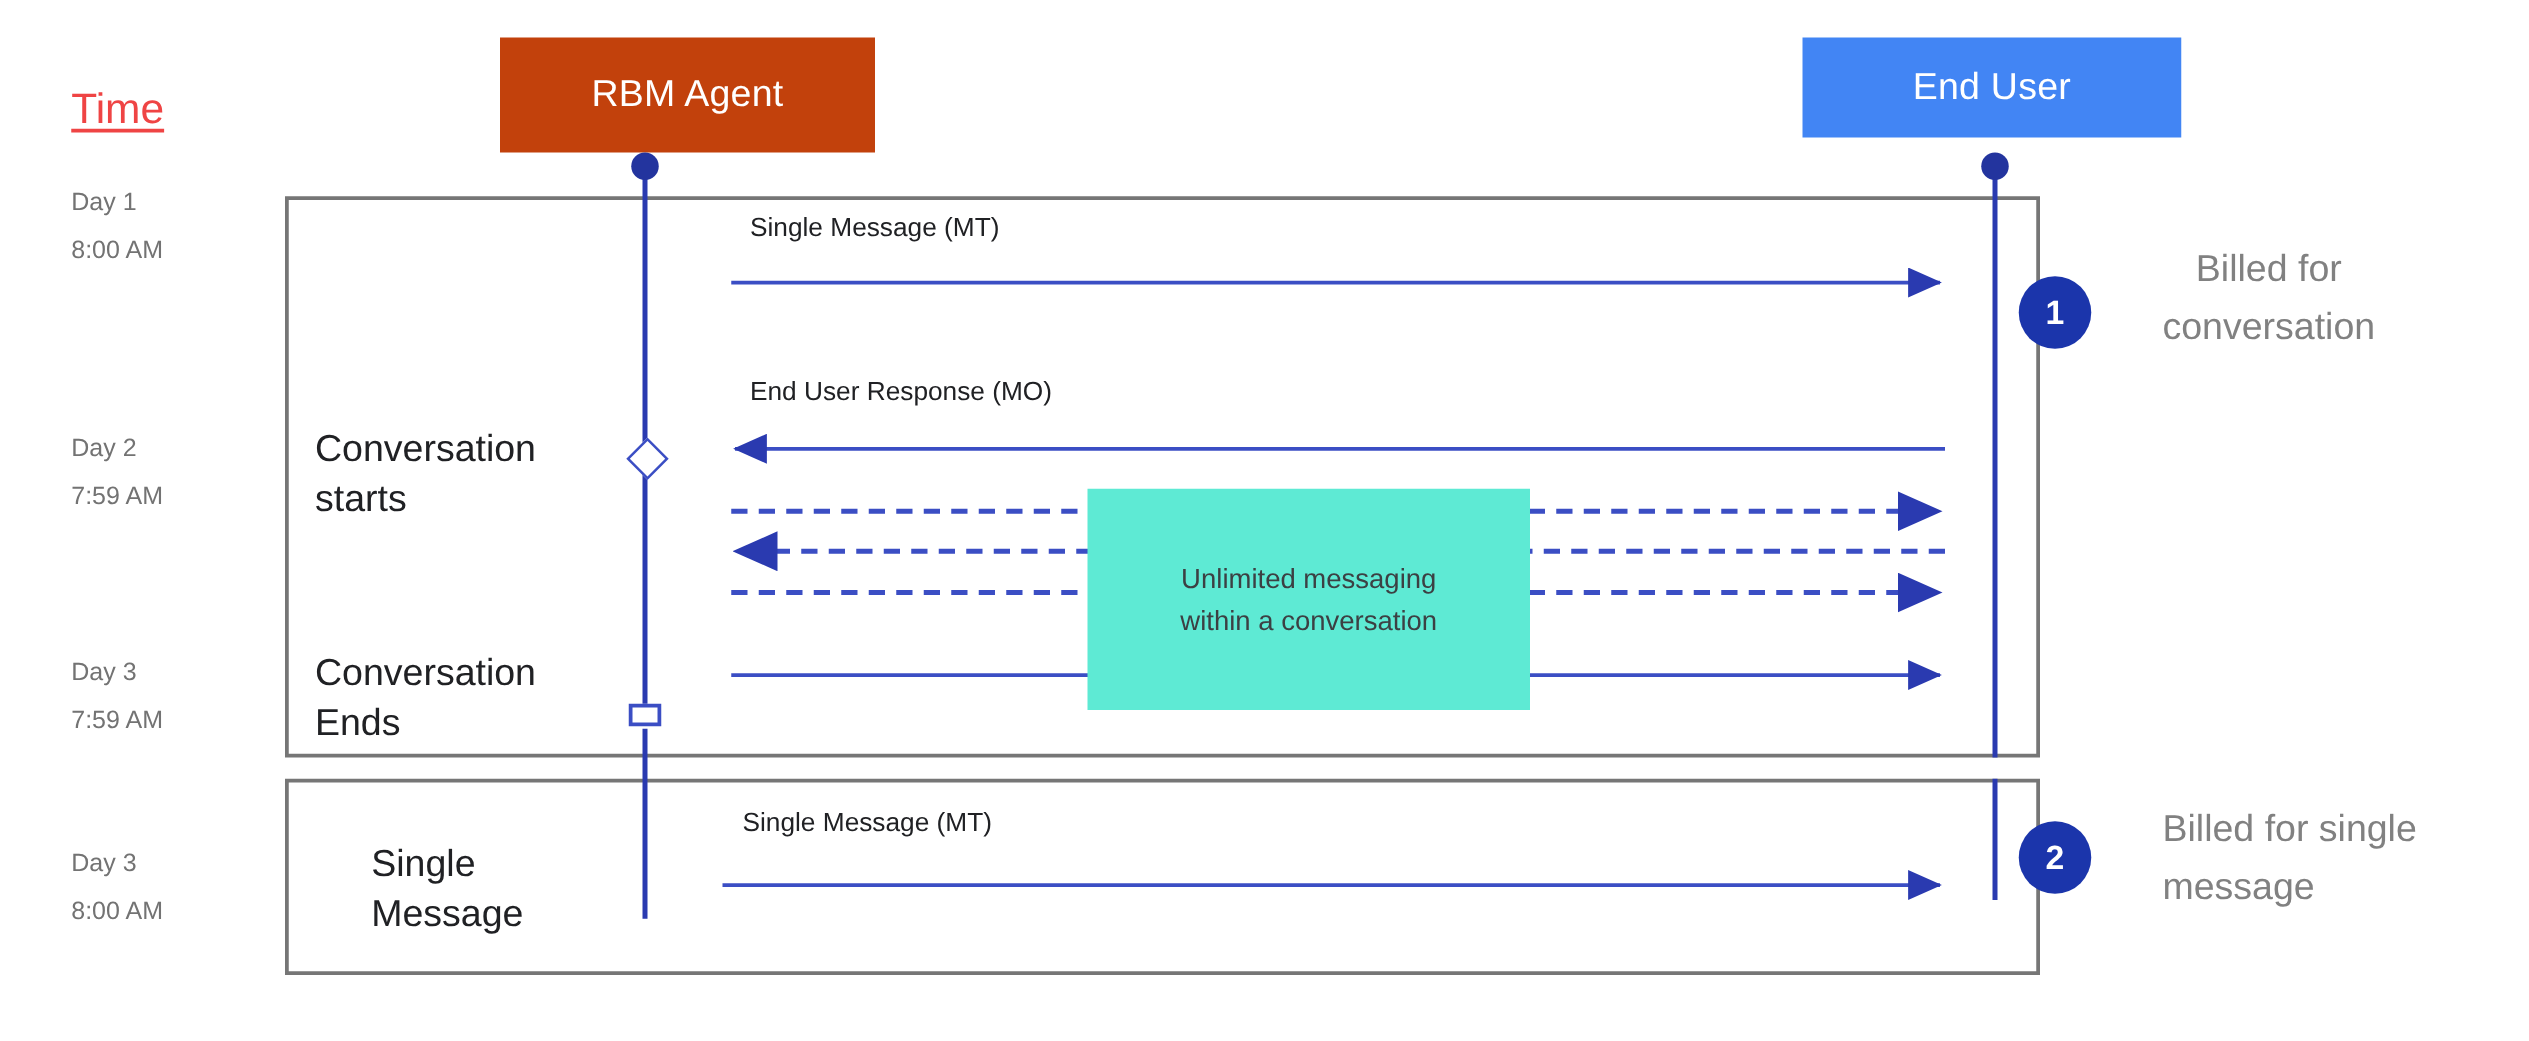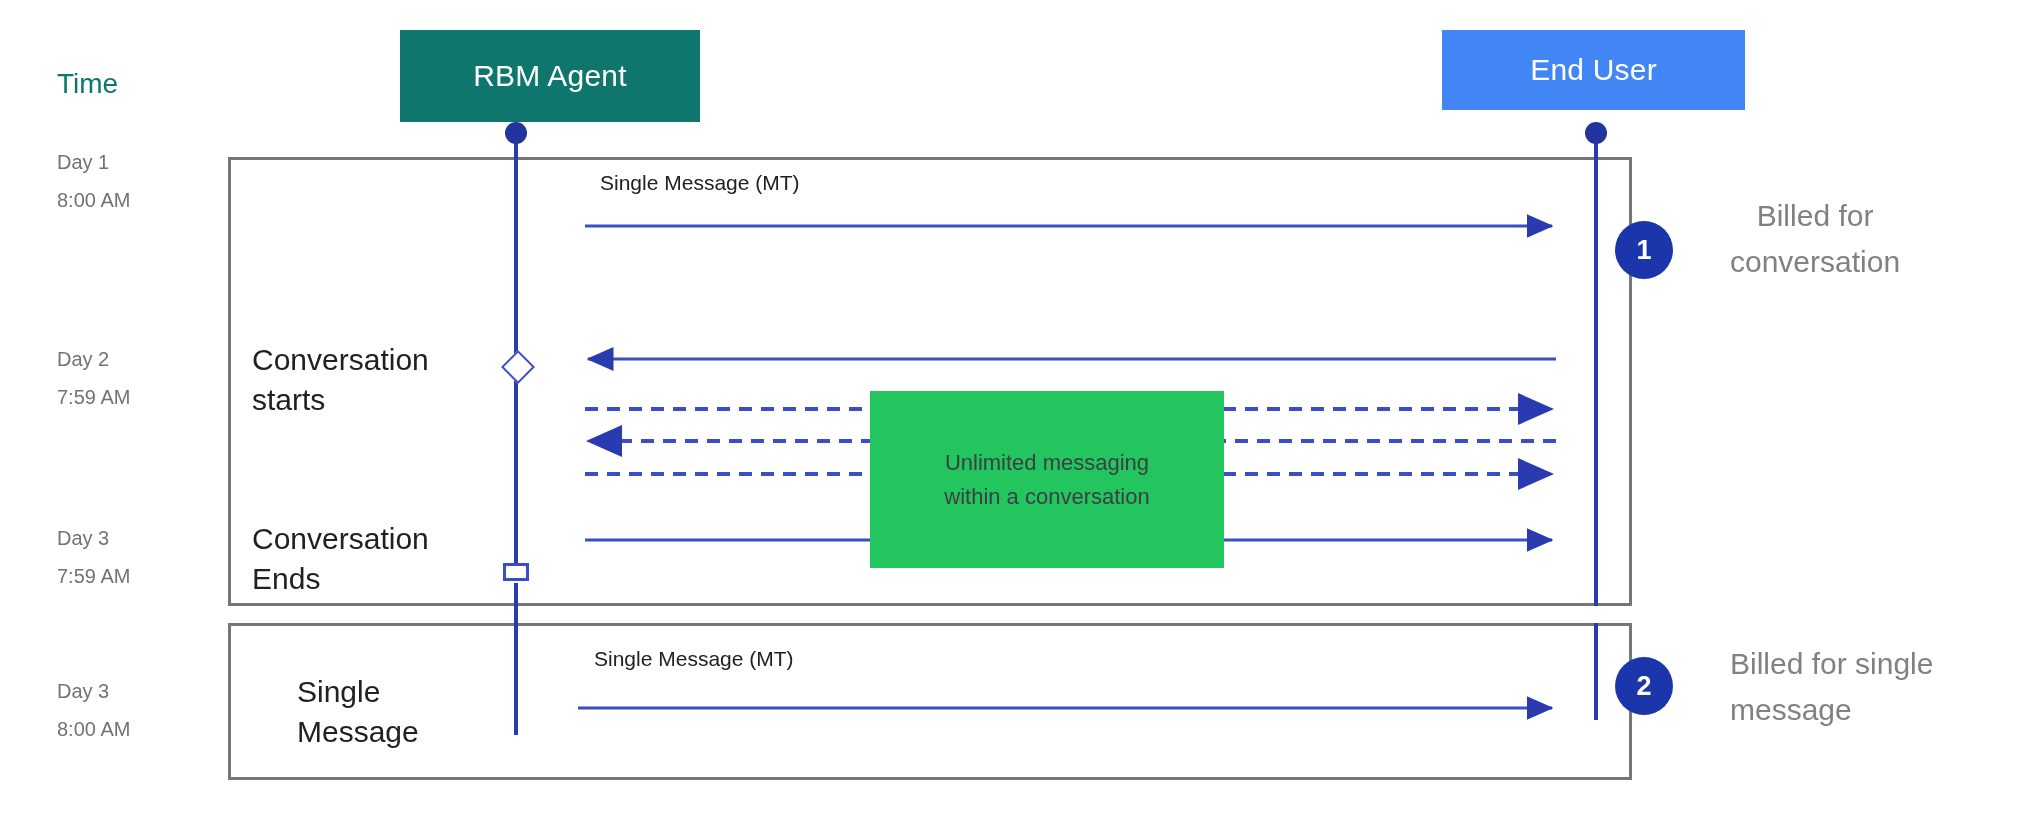--- a/index.html
+++ b/index.html
@@ -23,28 +23,29 @@
   
   .actor-box {
     position: absolute;
     display: flex;
     align-items: center;
     justify-content: center;
     color: #ffffff;
     font-size: 30px;
     letter-spacing: 0.2px;
   }
-  #actor-rbm  { left: 400px; top: 30px; width: 300px;  height: 92px; background: #0f766e; }
+  #actor-rbm  { left: 400px; top: 30px; width: 300px;  height: 92px; background: #c2410c; }
   #actor-user { left: 1442px; top: 30px; width: 303px; height: 80px; background: #4285f4; }
 
   
   #time-label {
     left: 57px; top: 68px;
-    font-size: 28px;
-    color: #0f766e;
+    font-size: 34px;
+    color: #ef4444;
+    text-decoration: underline;
     text-underline-offset: 5px;
   }
   .time-entry {
     position: absolute;
     left: 57px;
     font-size: 20px;
     line-height: 38px;
     color: #737373;
     white-space: pre-line;
   }
@@ -99,21 +100,21 @@
     line-height: 40px;
     color: #202124;
     white-space: pre-line;
   }
 
   
   #note-unlimited {
     position: absolute;
     left: 870px; top: 391px;
     width: 354px; height: 177px;
-    background: #22c55e;
+    background: #5eead4;
     display: flex;
     align-items: center;
     justify-content: center;
     text-align: center;
     font-size: 22px;
     line-height: 34px;
     color: #3c4043;
     white-space: pre-line;
     z-index: 4;
   }
@@ -186,20 +187,21 @@
   <div class="lifeline-dot" style="left:1585px; top:122px;"></div>
 
   <div class="inbox-label" style="left:252px; top:340px;">Conversation
 starts</div>
   <div class="inbox-label" style="left:252px; top:519px;">Conversation
 Ends</div>
   <div class="inbox-label" style="left:252px; top:672px;margin-left:45px;">Single
 Message</div>
 
   <div class="msg-label" style="left:600px; top:171px;">Single Message (MT)</div>
+  <div class="msg-label" style="left:600px; top:302px;">End User Response (MO)</div>
   <div class="msg-label" style="left:594px; top:647px;">Single Message (MT)</div>
 
   <svg class="arrow-layer" viewBox="0 0 2023 833">
     <defs>
       <marker id="head-right" markerWidth="9" markerHeight="8" refX="8.5" refY="4" orient="auto" markerUnits="strokeWidth">
         <path d="M0,0 L9,4 L0,8 z" fill="#2a3ab0"></path>
       </marker>
       <marker id="head-left" markerWidth="9" markerHeight="8" refX="8.5" refY="4" orient="auto" markerUnits="strokeWidth">
         <path d="M0,0 L9,4 L0,8 z" fill="#2a3ab0"></path>
       </marker>

